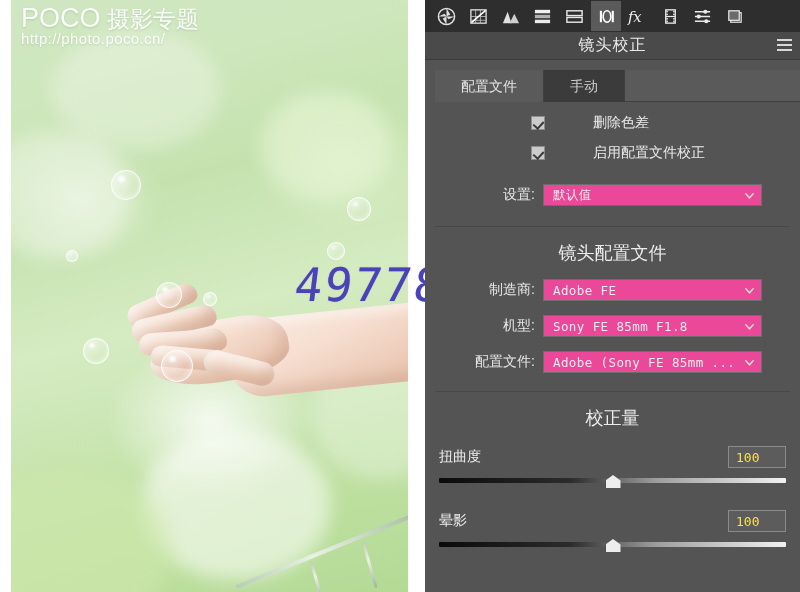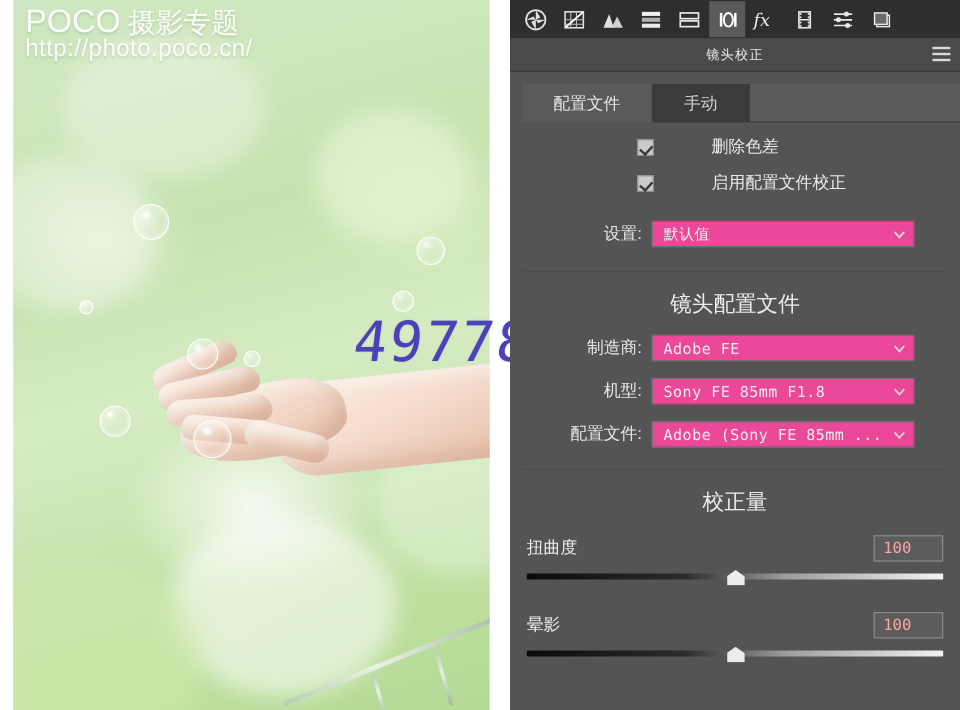--- a/index.html
+++ b/index.html
@@ -65,21 +65,21 @@
   
   .rail { position: absolute; background: linear-gradient(90deg, #b9cdb4, #e8f2e4 40%, #9fb89b); border-radius: 2px; }
 
   
   #poco-wm {
     position: absolute; left: 10px; top: 4px; width: 230px; color: rgba(255,255,255,0.92);
     line-height: 1.05; text-shadow: 0 1px 2px rgba(120,150,110,0.30); user-select: none;
   }
   #poco-line1 { font-size: 27px; letter-spacing: 0px; white-space: nowrap; font-weight: 400; }
   #poco-line1 .cn { font-size: 23px; }
-  #poco-line2 { font-size: 20px; letter-spacing: 0.4px; margin-top: -1px; white-space: nowrap; }
+  #poco-line2 { font-size: 15px; letter-spacing: 0.4px; margin-top: -1px; white-space: nowrap; }
   #center-wm {
     position: absolute; left: 295px; top: 258px; font-size: 46px; letter-spacing: 2px;
     color: #4b41b8; font-family: "DejaVu Sans Mono", "Liberation Mono", monospace;
     font-weight: 500; white-space: nowrap; transform: skewX(-7deg); user-select: none;
     text-shadow: 0 0 1px rgba(75,65,184,0.5);
   }
 
   
   #panel {
     position: absolute; left: 425px; top: 0; width: 375px; height: 592px;
@@ -96,21 +96,21 @@
     color: #dedede;
   }
   .tbtn.active { background: #5a5a5a; }
   .tbtn svg { display: block; }
 
   
   #panel-title-bar {
     height: 28px; background: #4a4a4a; border-bottom: 1px solid #3a3a3a;
     display: flex; align-items: center; justify-content: center; position: relative;
   }
-  #panel-title { font-size: 11px; color: #e9e9e9; letter-spacing: 1px; }
+  #panel-title { font-size: 16px; color: #e9e9e9; letter-spacing: 1px; }
   #panel-menu-icon { position: absolute; right: 8px; top: 7px; width: 15px; height: 13px; }
   #panel-menu-icon i { display:block; height:2px; background:#d8d8d8; margin-bottom:3px; }
 
   
   #tabs { display: flex; height: 32px; margin-top: 10px; padding-left: 10px; align-items: flex-start; }
   .tab {
     height: 32px; line-height: 32px; padding: 0 26px; font-size: 14px; color: #e4e4e4;
     background: #5a5a5a; border-right: 1px solid #3f3f3f;
   }
   .tab.inactive { background: #3b3b3b; color: #cfcfcf; }
@@ -144,21 +144,21 @@
 
   .sep { height: 1px; background: #6a6a6a; border-bottom: 1px solid #484848; margin: 14px 10px 0 10px; }
   .section-title { text-align: center; font-size: 18px; color: #ececec; margin-top: 14px; }
 
   
   .slider-block { padding: 0 14px; margin-top: 16px; }
   .slider-head { display: flex; align-items: center; justify-content: space-between; height: 22px; }
   .slider-name { font-size: 14px; color: #ececec; }
   .num-box {
     width: 58px; height: 22px; background: #5c5c5c; border: 1px solid #8a8a8a;
-    color: #fca5a5; font-size: 13px; display: flex; align-items: center; padding-left: 7px;
+    color: #fde047; font-size: 13px; display: flex; align-items: center; padding-left: 7px;
     font-family: "DejaVu Sans Mono", "Liberation Mono", monospace;
   }
   .track-wrap { position: relative; height: 14px; margin-top: 6px; }
   .track {
     position: absolute; left: 0; right: 0; top: 4px; height: 5px;
     background: linear-gradient(90deg, #0a0a0a 0%, #2c2c2c 38%, #9c9c9c 62%, #f2f2f2 100%);
     border-radius: 1px;
   }
   .knob {
     position: absolute; top: 1px; width: 15px; height: 13px; margin-left: -7px;

